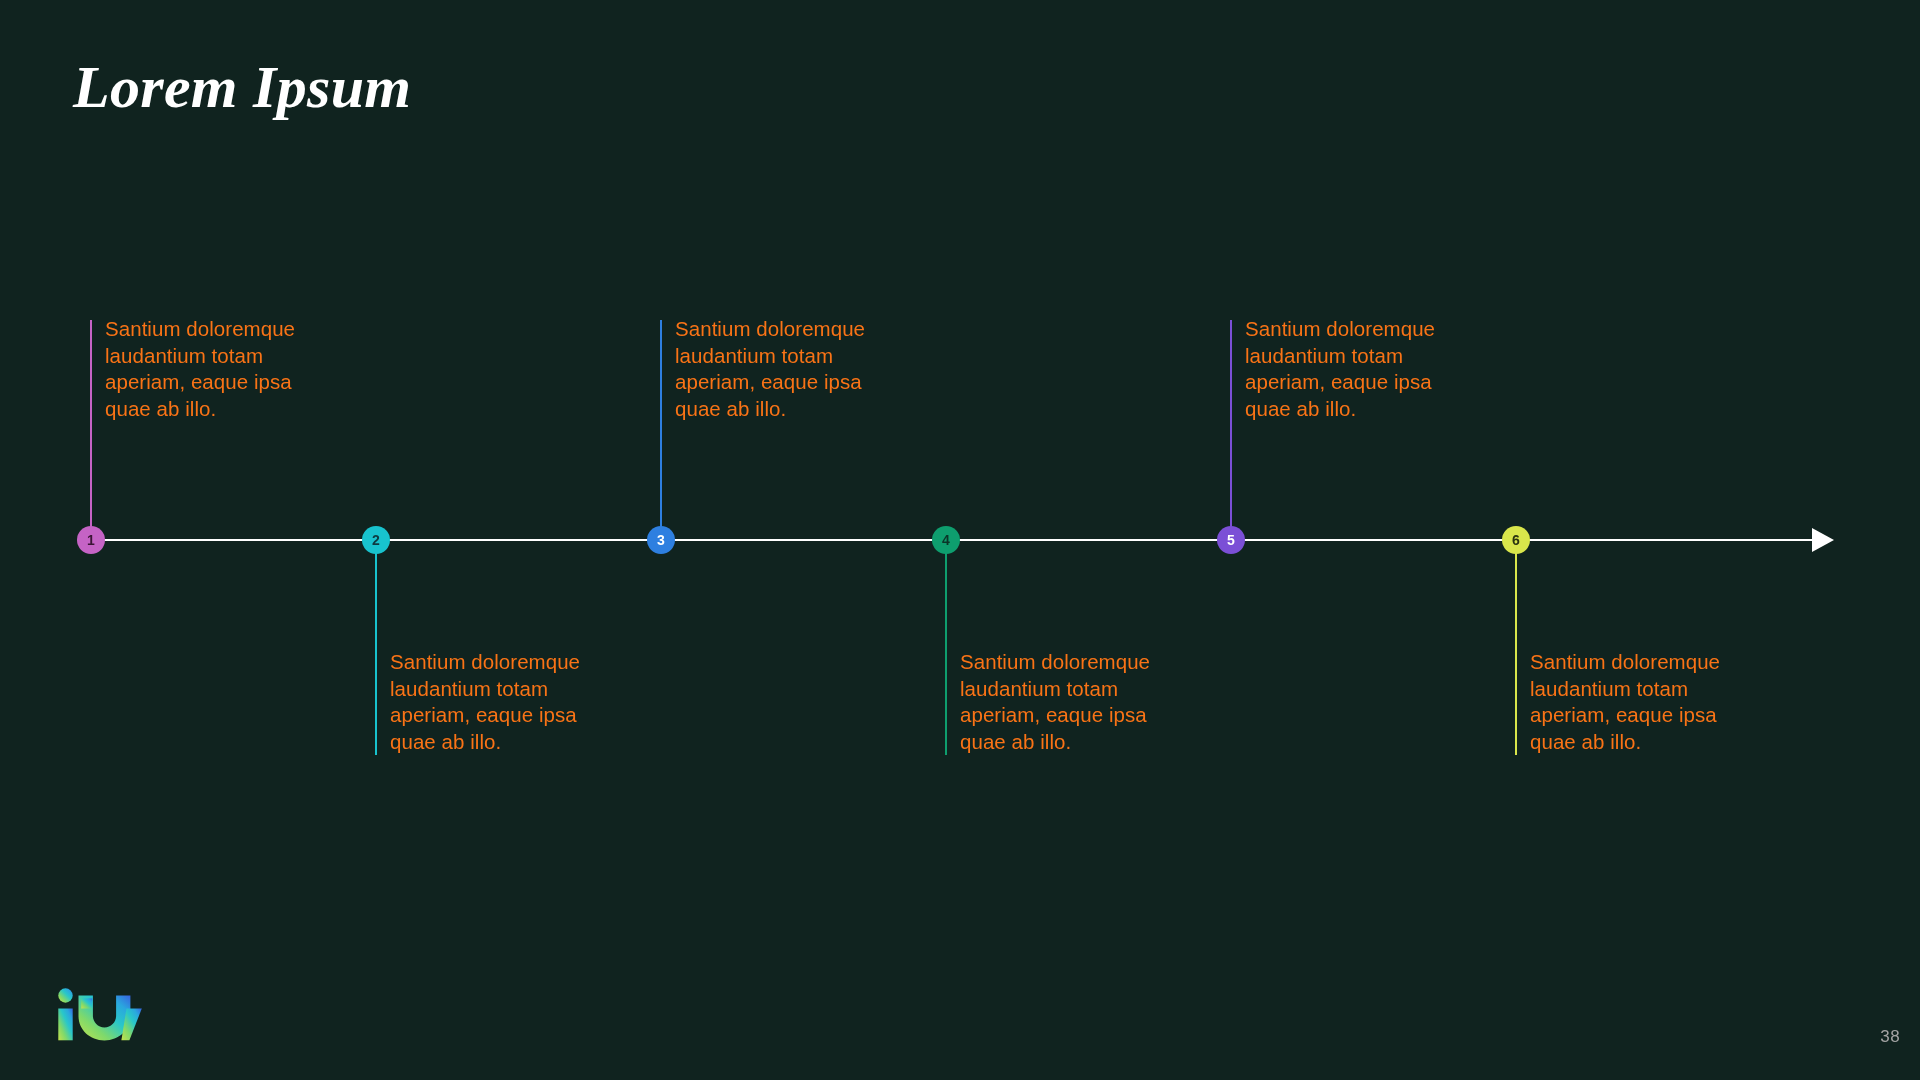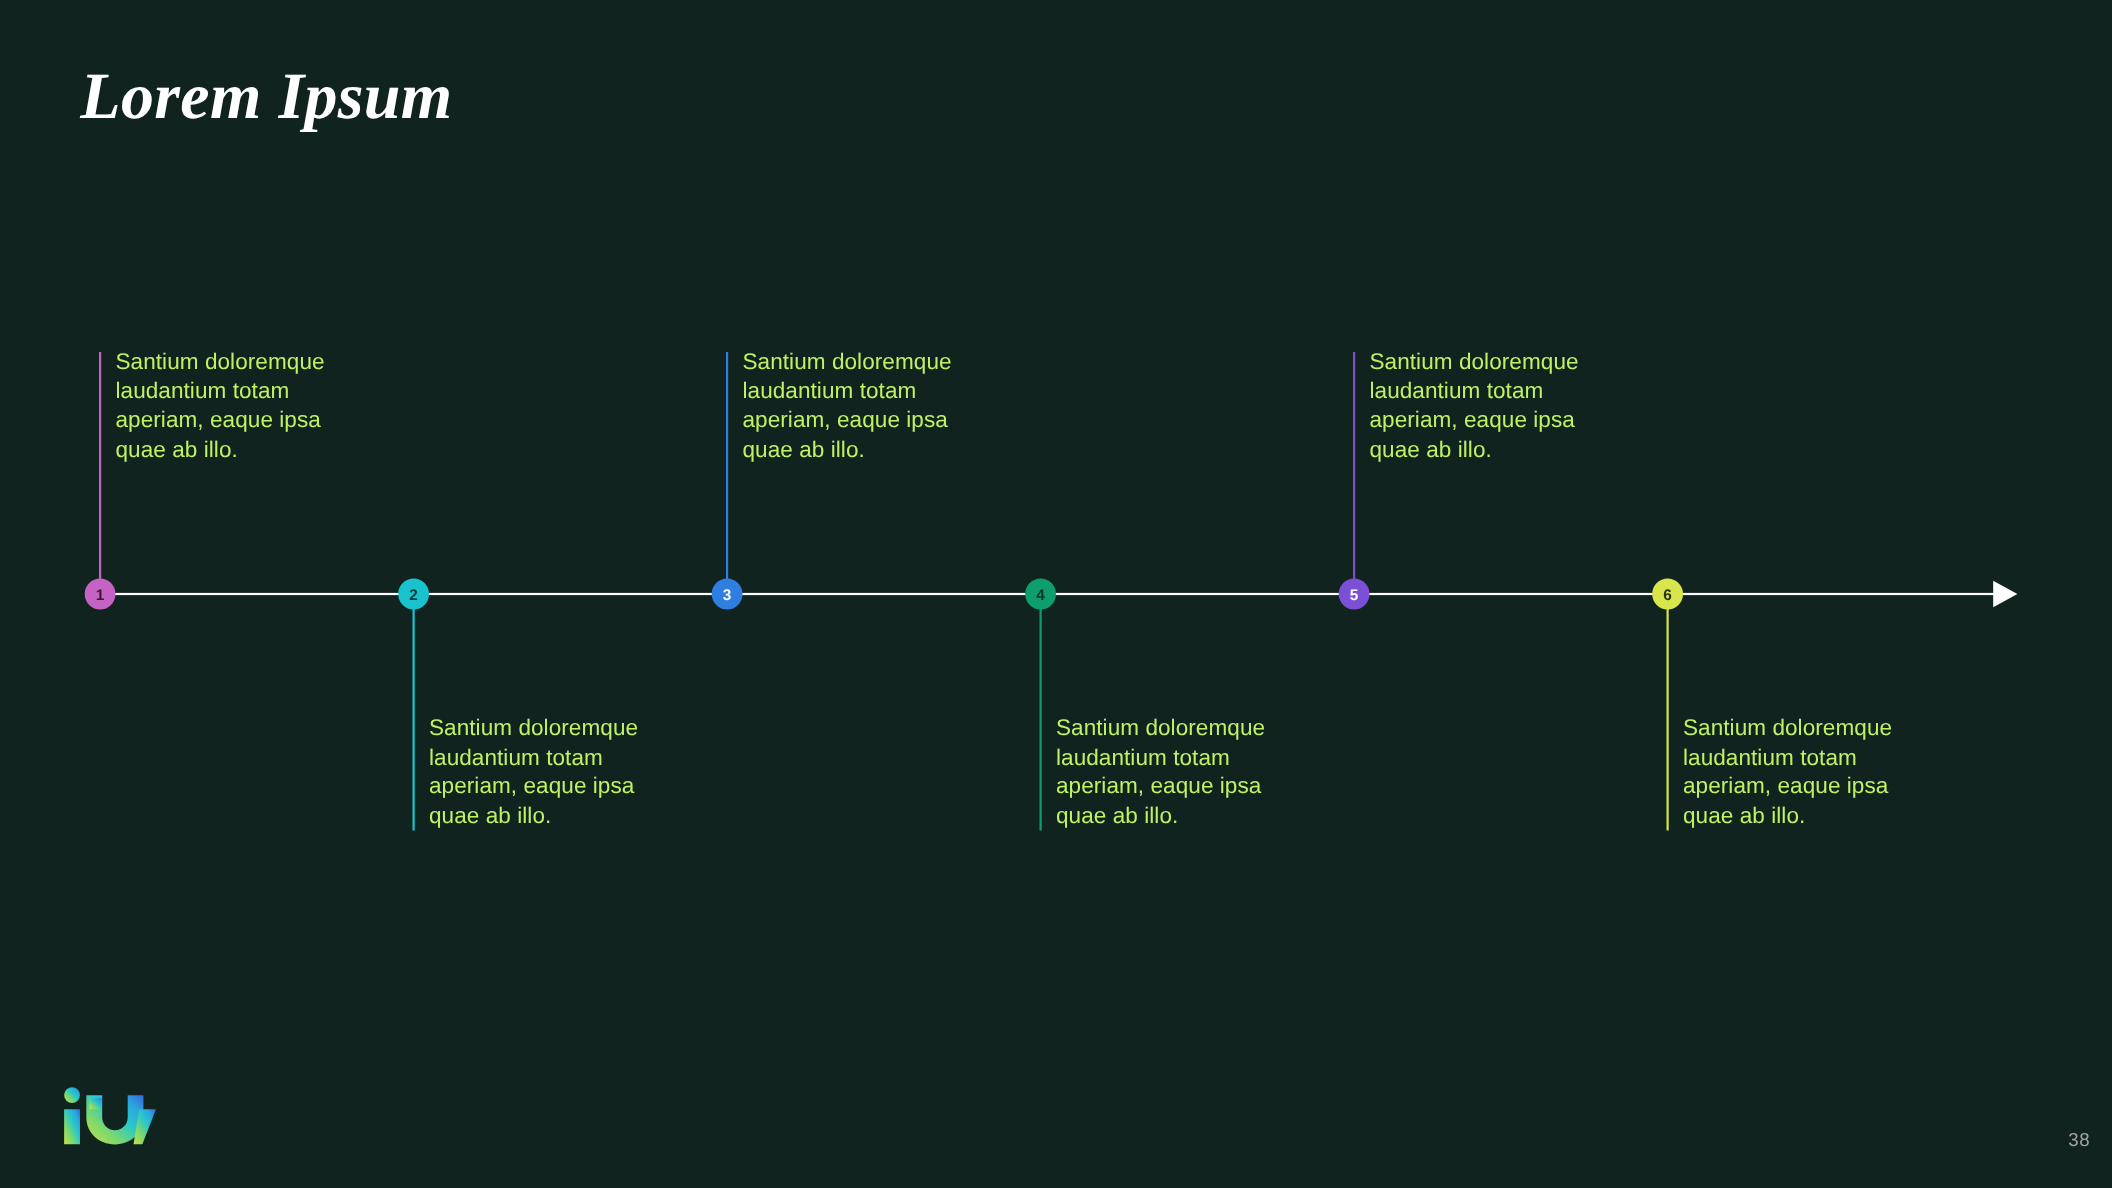--- a/index.html
+++ b/index.html
@@ -89,21 +89,21 @@
   }
   .milestone.below .connector {
     top: 540px;
     height: 215px;
   }
 
   .caption {
     position: absolute;
     left: 14px;
     width: 232px;
-    color: #bef264;
+    color: #f97316;
     font-family: "Liberation Sans", sans-serif;
     font-size: 20.5px;
     line-height: 26.5px;
     letter-spacing: 0.05px;
     z-index: 3;
   }
   .milestone.above .caption { top: 316px; }
   .milestone.below .caption { top: 649px; }
 
   

